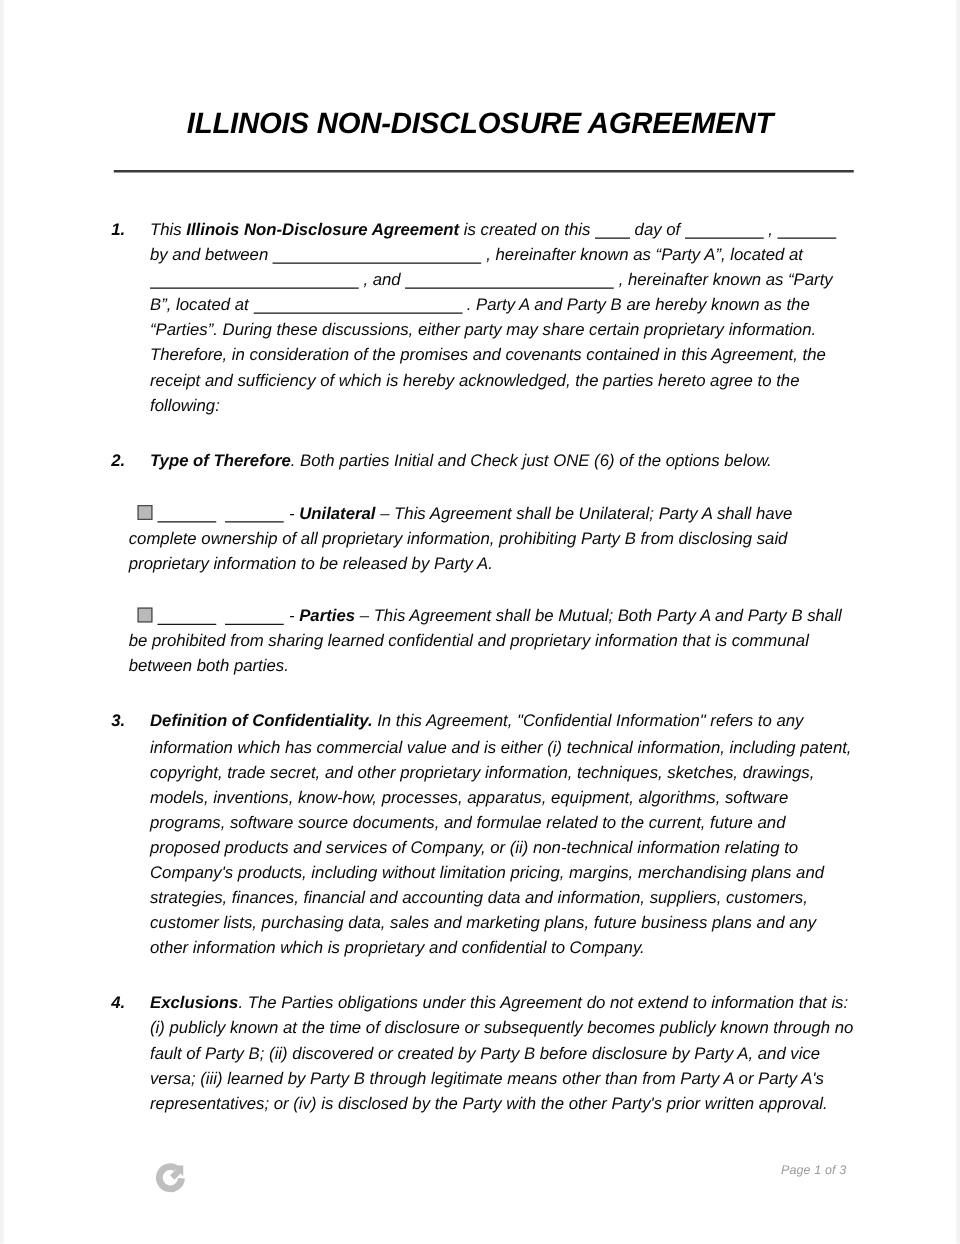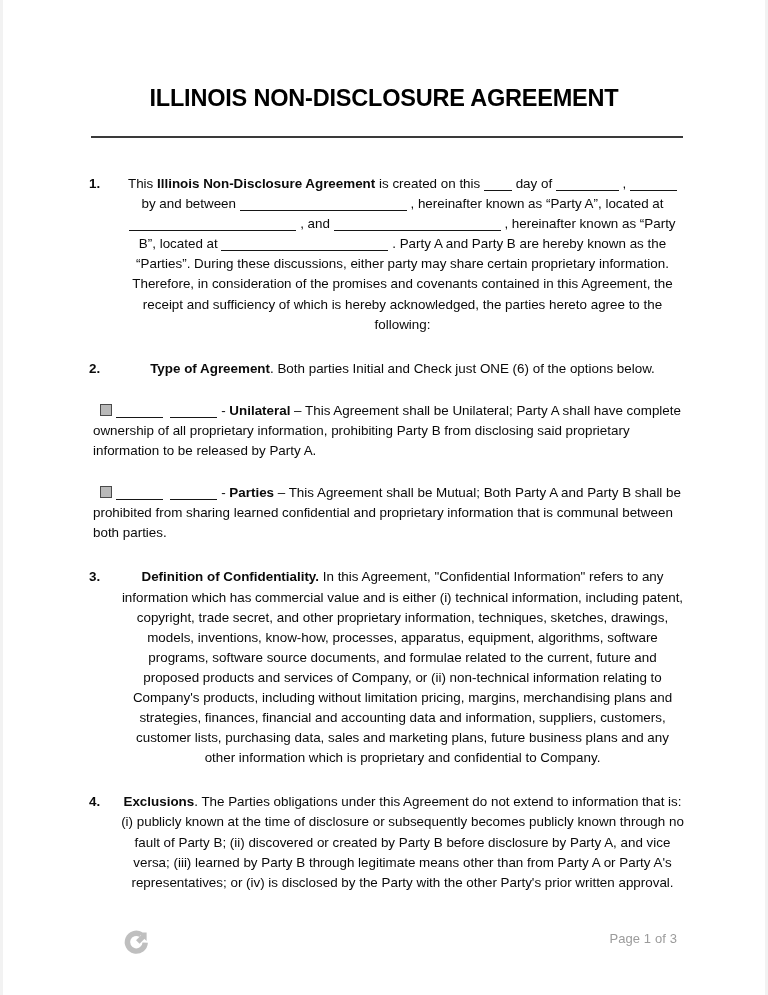--- a/index.html
+++ b/index.html
@@ -13,20 +13,21 @@
   }
   .page {
     position: relative;
     width: 768px;
     height: 995px;
     background: #ffffff;
     box-sizing: border-box;
     border-left: 3px solid #f2f2f2;
     border-right: 3px solid #f2f2f2;
     overflow: hidden;
+    font-style: italic;
   }
   .doc-title {
     position: absolute;
     left: 0;
     right: 0;
     top: 86px;
     text-align: center;
     font-size: 23.5px;
     font-weight: bold;
     letter-spacing: -0.2px;
@@ -57,28 +58,28 @@
   }
   .clause-num {
     flex: 0 0 31px;
     font-weight: bold;
     font-size: 13.4px;
     line-height: 20.1px;
     padding-top: 0;
   }
   .clause-body {
     flex: 1 1 auto;
-    text-align: center;
+    text-align: left;
   }
   .clause-body b { font-weight: bold; }
   .gap-md { height: 22px; }
   .gap-lg { height: 24px; }
 
   .option-block {
-    margin-left: 4px;
+    margin-left: 14px;
     color: #0a0a0a;
     font-size: 13.4px;
     line-height: 20.1px;
     text-indent: 7px;
   }
   .option-block .opt-inner { text-indent: 0; display: inline; }
   .checkbox {
     display: inline-block;
     width: 12px;
     height: 12px;
@@ -102,21 +103,21 @@
     position: absolute;
     left: 114px;
     top: 922px;
     width: 40px;
     height: 40px;
   }
   .page-number {
     position: absolute;
     right: 88px;
     top: 931px;
-    font-size: 13px;
+    font-size: 10px;
     color: #9b9b9b;
     letter-spacing: 0.1px;
   }
 </style>
 </head>
 <body>
 
 <div class="page">
 
   <div class="doc-title">ILLINOIS NON-DISCLOSURE AGREEMENT</div>
@@ -129,21 +130,21 @@
       <div class="clause-body">
         <span>This </span><b>Illinois Non-Disclosure Agreement</b><span> is created on this </span><span class="blank b-xxs"></span><span> day of </span><span class="blank b-m"></span><span> , </span><span class="blank b-s"></span><span> by and between </span><span class="blank b-xl"></span><span> , hereinafter known as “Party A”, located at </span><span class="blank b-xl"></span><span> , and </span><span class="blank b-xl"></span><span> , hereinafter known as “Party B”, located at </span><span class="blank b-xl"></span><span> . Party A and Party B are hereby known as the “Parties”. During these discussions, either party may share certain proprietary information. Therefore, in consideration of the promises and covenants contained in this Agreement, the receipt and sufficiency of which is hereby acknowledged, the parties hereto agree to the following:</span>
       </div>
     </div>
 
     <div class="gap-lg"></div>
 
     <div class="clause">
       <div class="clause-num">2.</div>
       <div class="clause-body">
-        <b>Type of Agreement</b><span>. Both parties Initial and Check just ONE (6) of the options below.</span>
+        <b>Type of Therefore</b><span>. Both parties Initial and Check just ONE (6) of the options below.</span>
       </div>
     </div>
 
     <div class="gap-md"></div>
 
     <div class="option-block">
       <span class="opt-inner">
         <span class="checkbox"></span><span class="blank b-s"></span>&nbsp;&nbsp;<span class="blank b-s"></span><span> - </span><b>Unilateral</b><span> – This Agreement shall be Unilateral; Party A shall have complete ownership of all proprietary information, prohibiting Party B from disclosing said proprietary information to be released by Party A.</span>
       </span>
     </div>

